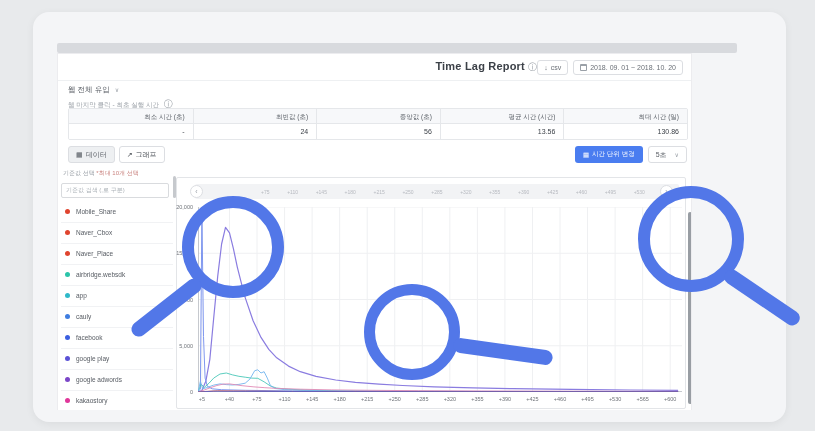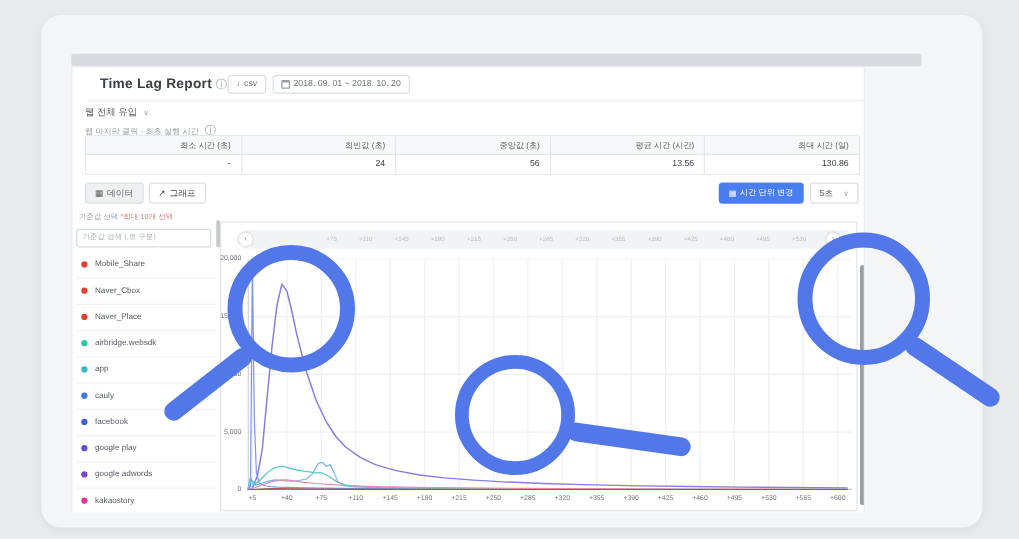--- a/index.html
+++ b/index.html
@@ -6,22 +6,22 @@
   html,body { width:815px; height:431px; overflow:hidden; }
   body { font-family:"Liberation Sans", sans-serif; background:#e8eaec; position:relative; }
   .window { position:absolute; left:33px; top:12px; width:753px; height:410px;
             background:#f4f5f7; border-radius:16px; box-shadow:0 2px 8px rgba(0,0,0,.06); }
   .chrome-strip { position:absolute; left:24px; top:31px; width:680px; height:10px;
                   background:#d8dade; border-radius:2px; }
   .content { position:absolute; left:24px; top:41px; width:635px; height:357px;
              background:#ffffff; border:1px solid #ececef; border-bottom:none; overflow:hidden; }
 
   
-  .hdr { position:absolute; left:12px; top:0; width:100%; height:27px; display:flex;
-         align-items:center; justify-content:flex-start; padding:0 8px 0 10px;
+  .hdr { position:absolute; left:0; top:0; width:100%; height:27px; display:flex;
+         align-items:center; justify-content:flex-end; padding:0 8px 0 10px;
          border-bottom:1px solid #eef0f2; }
   .hdr-title { font-size:11px; font-weight:bold; color:#3c4148; letter-spacing:.2px; }
   .info-i { font-size:9px; color:#9aa0a7; font-weight:normal; margin-left:3px; }
   .hdr-right { display:flex; gap:5px; align-items:center; }
   .btn-sm { display:flex; align-items:center; gap:3px; height:15px; padding:0 6px;
             border:1px solid #dcdee2; border-radius:3px; background:#fff; font-size:7px;
             color:#6b7077; cursor:pointer; }
   .cal-ic { display:inline-block; width:7px; height:7px; border:1px solid #9aa0a7;
             border-top:2px solid #9aa0a7; border-radius:1px; }
 

